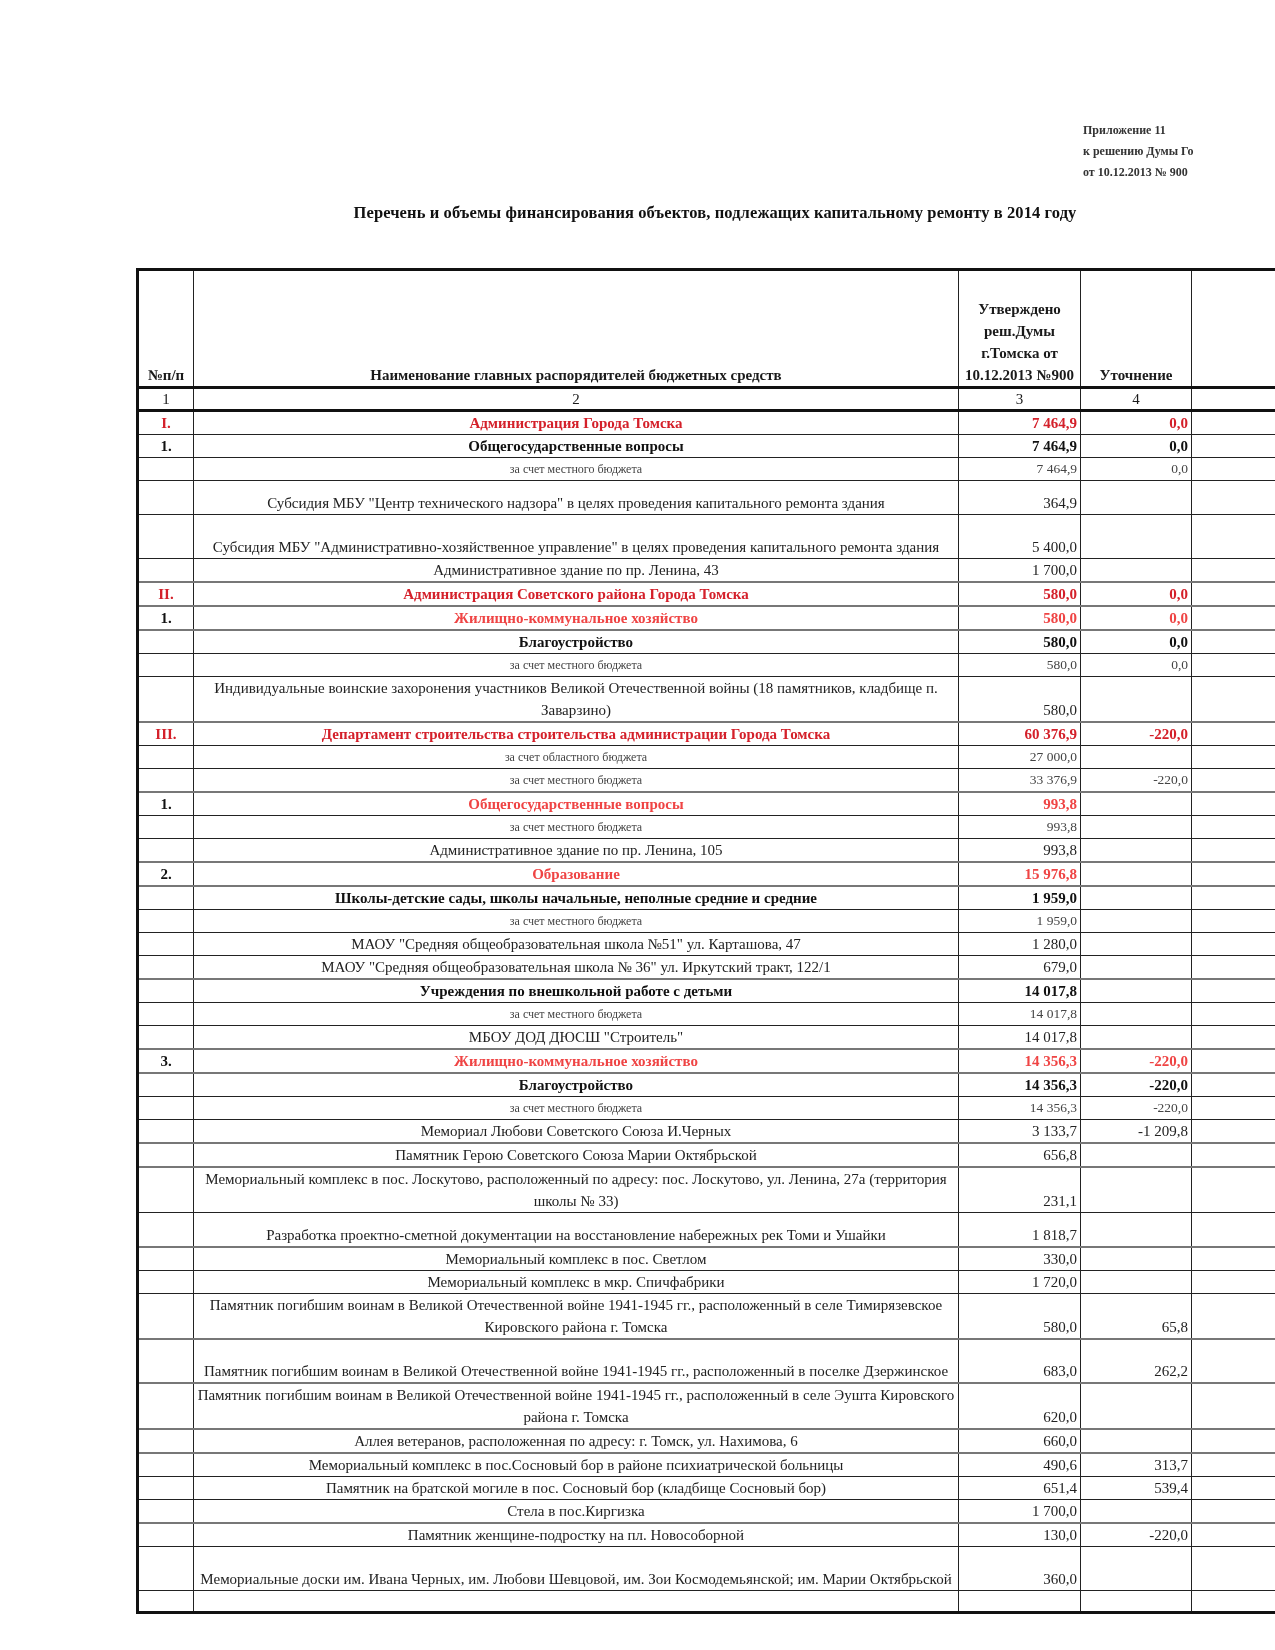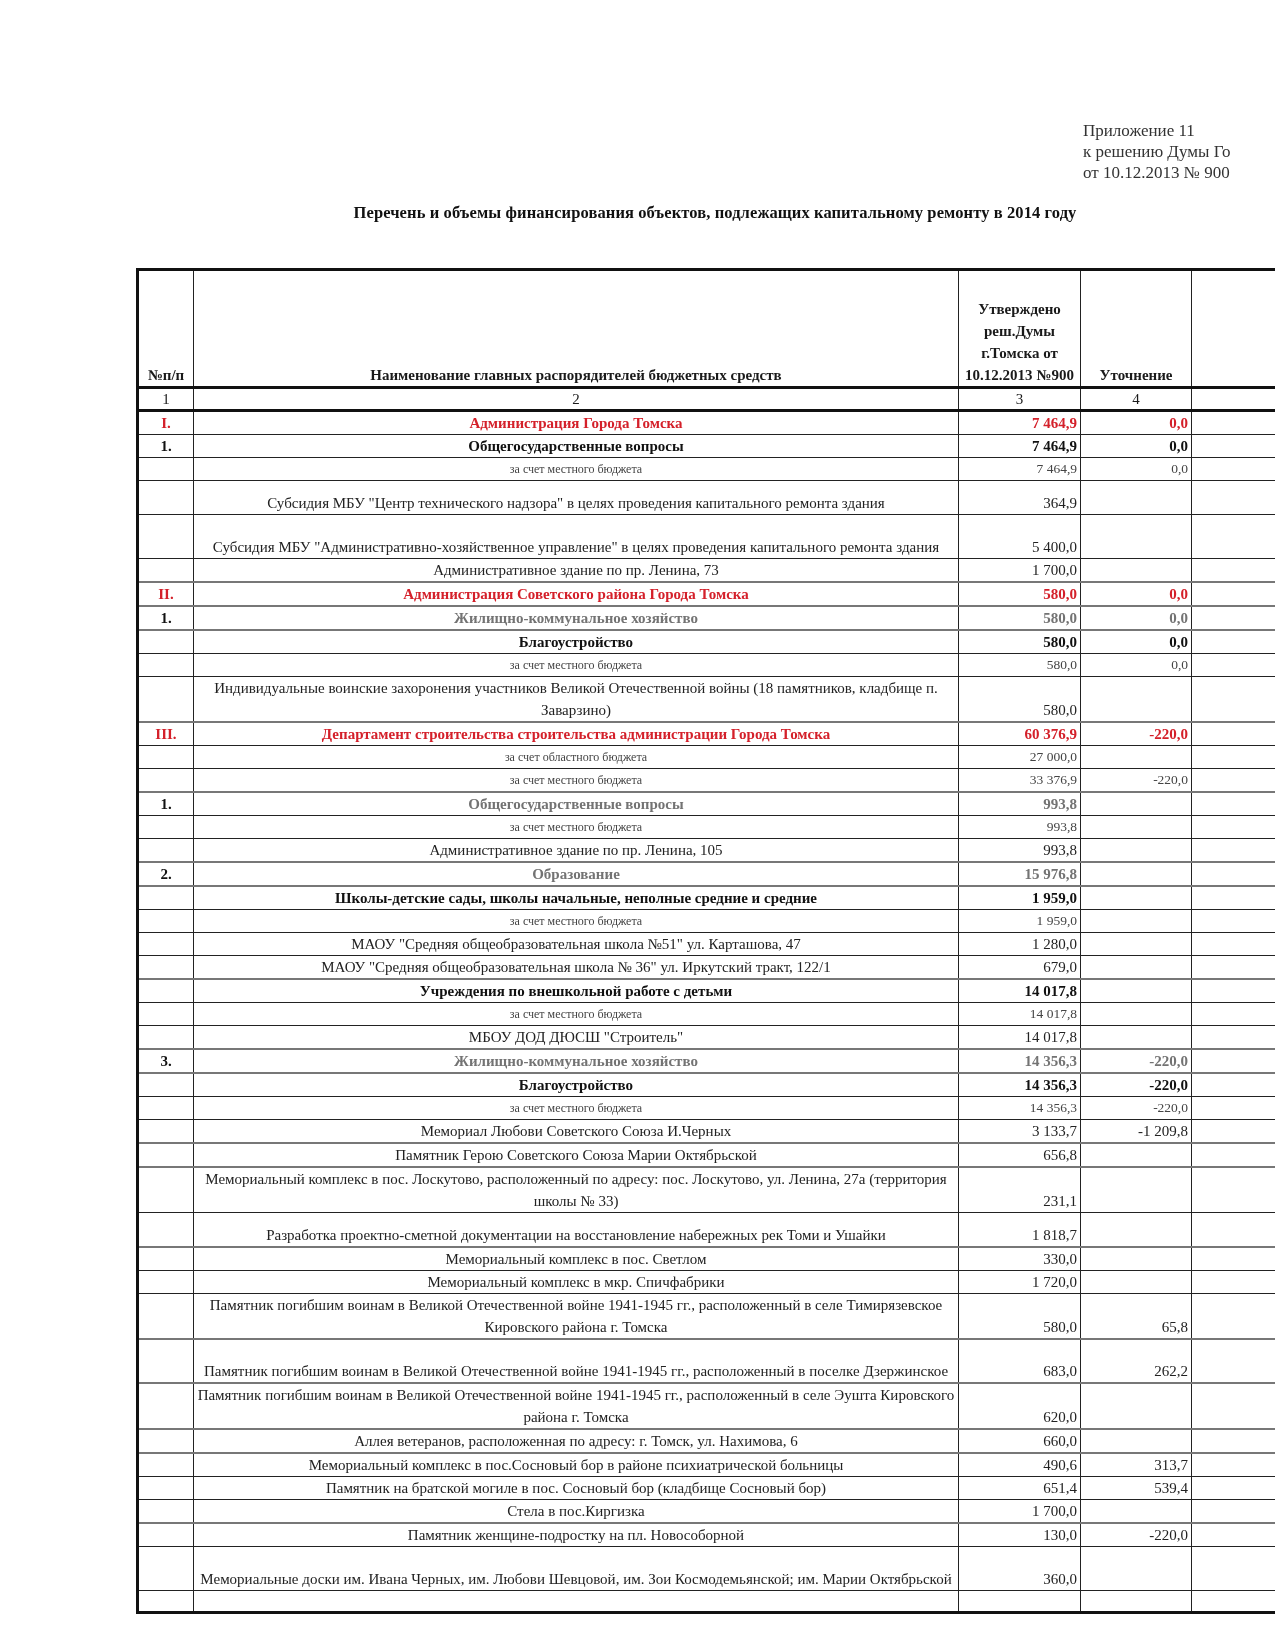--- a/index.html
+++ b/index.html
@@ -2,22 +2,22 @@
 <html><head>
   <meta charset="utf-8">
   <style>
     html, body { margin: 0; padding: 0; }
     body {
       width: 1275px; height: 1650px; overflow: hidden; position: relative;
       background: #ffffff; color: #1a1a1a;
       font-family: "Liberation Serif", "DejaVu Serif", serif;
     }
     .appendix {
-      position: absolute; left: 1083px; top: 120px; font-size: 17px; line-height: 21px;
-      color: #333; white-space: nowrap;
+      position: absolute; left: 1083px; top: 120px; font-size: 12px; line-height: 21px;
+      color: #333; white-space: nowrap; font-weight: bold;
     }
     .doc-title {
       position: absolute; left: 0; width: 1430px; top: 203px; text-align: center;
       font-weight: bold; font-size: 16.5px; color: #111; white-space: nowrap;
       letter-spacing: 0.1px;
     }
     table.budget {
       position: absolute; left: 136px; top: 268px;
       border-collapse: collapse; table-layout: fixed; width: 1150px;
       font-size: 15px;
@@ -35,21 +35,21 @@
     thead th { font-weight: bold; vertical-align: middle; text-align: center; line-height: 22px; padding: 3px 3px; font-family: Liberation Serif, serif; }
     thead tr.head-main { height: 118px; }
     thead tr.head-main th { border-bottom: 3px solid #111; }
     thead tr.head-nums td { text-align: center; font-weight: normal; height: 20px; line-height: 20px; border-bottom: 3px solid #111; }
     td.num { text-align: center; font-weight: bold; }
     td.val { text-align: right; padding-right: 3px; }
     tr { height: 22px; }
     tr.tall { height: 44px; }
     tr.mid { height: 34px; }
     tr.lvl-top td { color: #d4202a; font-weight: bold; }
-    tr.lvl-sec td { color: #737373; font-weight: bold; }
+    tr.lvl-sec td { color: #ef4444; font-weight: bold; }
     tr.lvl-sec td.num { color: #111; }
     tr.lvl-top td.num { color: #d4202a; }
     tr.lvl-sub td { font-weight: bold; color: #111; }
     tr.lvl-src td { font-size: 12px; color: #444; }
     tr.lvl-src td.val { font-size: 13.5px; }
     tr.lvl-item td { font-weight: normal; color: #222; }
     tr.bt td { border-top: 2px solid #777; }
     td.name { text-align: center; }
   </style>
 </head>
@@ -118,21 +118,21 @@
       </tr>
       <tr class="lvl-item tall">
         <td class="num"></td>
         <td class="name">Субсидия МБУ "Административно-хозяйственное управление" в целях проведения капитального ремонта здания</td>
         <td class="val">5 400,0</td>
         <td class="val"></td>
         <td class="val"></td>
       </tr>
       <tr class="lvl-item">
         <td class="num"></td>
-        <td class="name">Административное здание по пр. Ленина, 73</td>
+        <td class="name">Административное здание по пр. Ленина, 43</td>
         <td class="val">1 700,0</td>
         <td class="val"></td>
         <td class="val"></td>
       </tr>
       <tr class="lvl-top bt">
         <td class="num">II.</td>
         <td class="name">Администрация Советского района Города Томска</td>
         <td class="val">580,0</td>
         <td class="val">0,0</td>
         <td class="val"></td>

